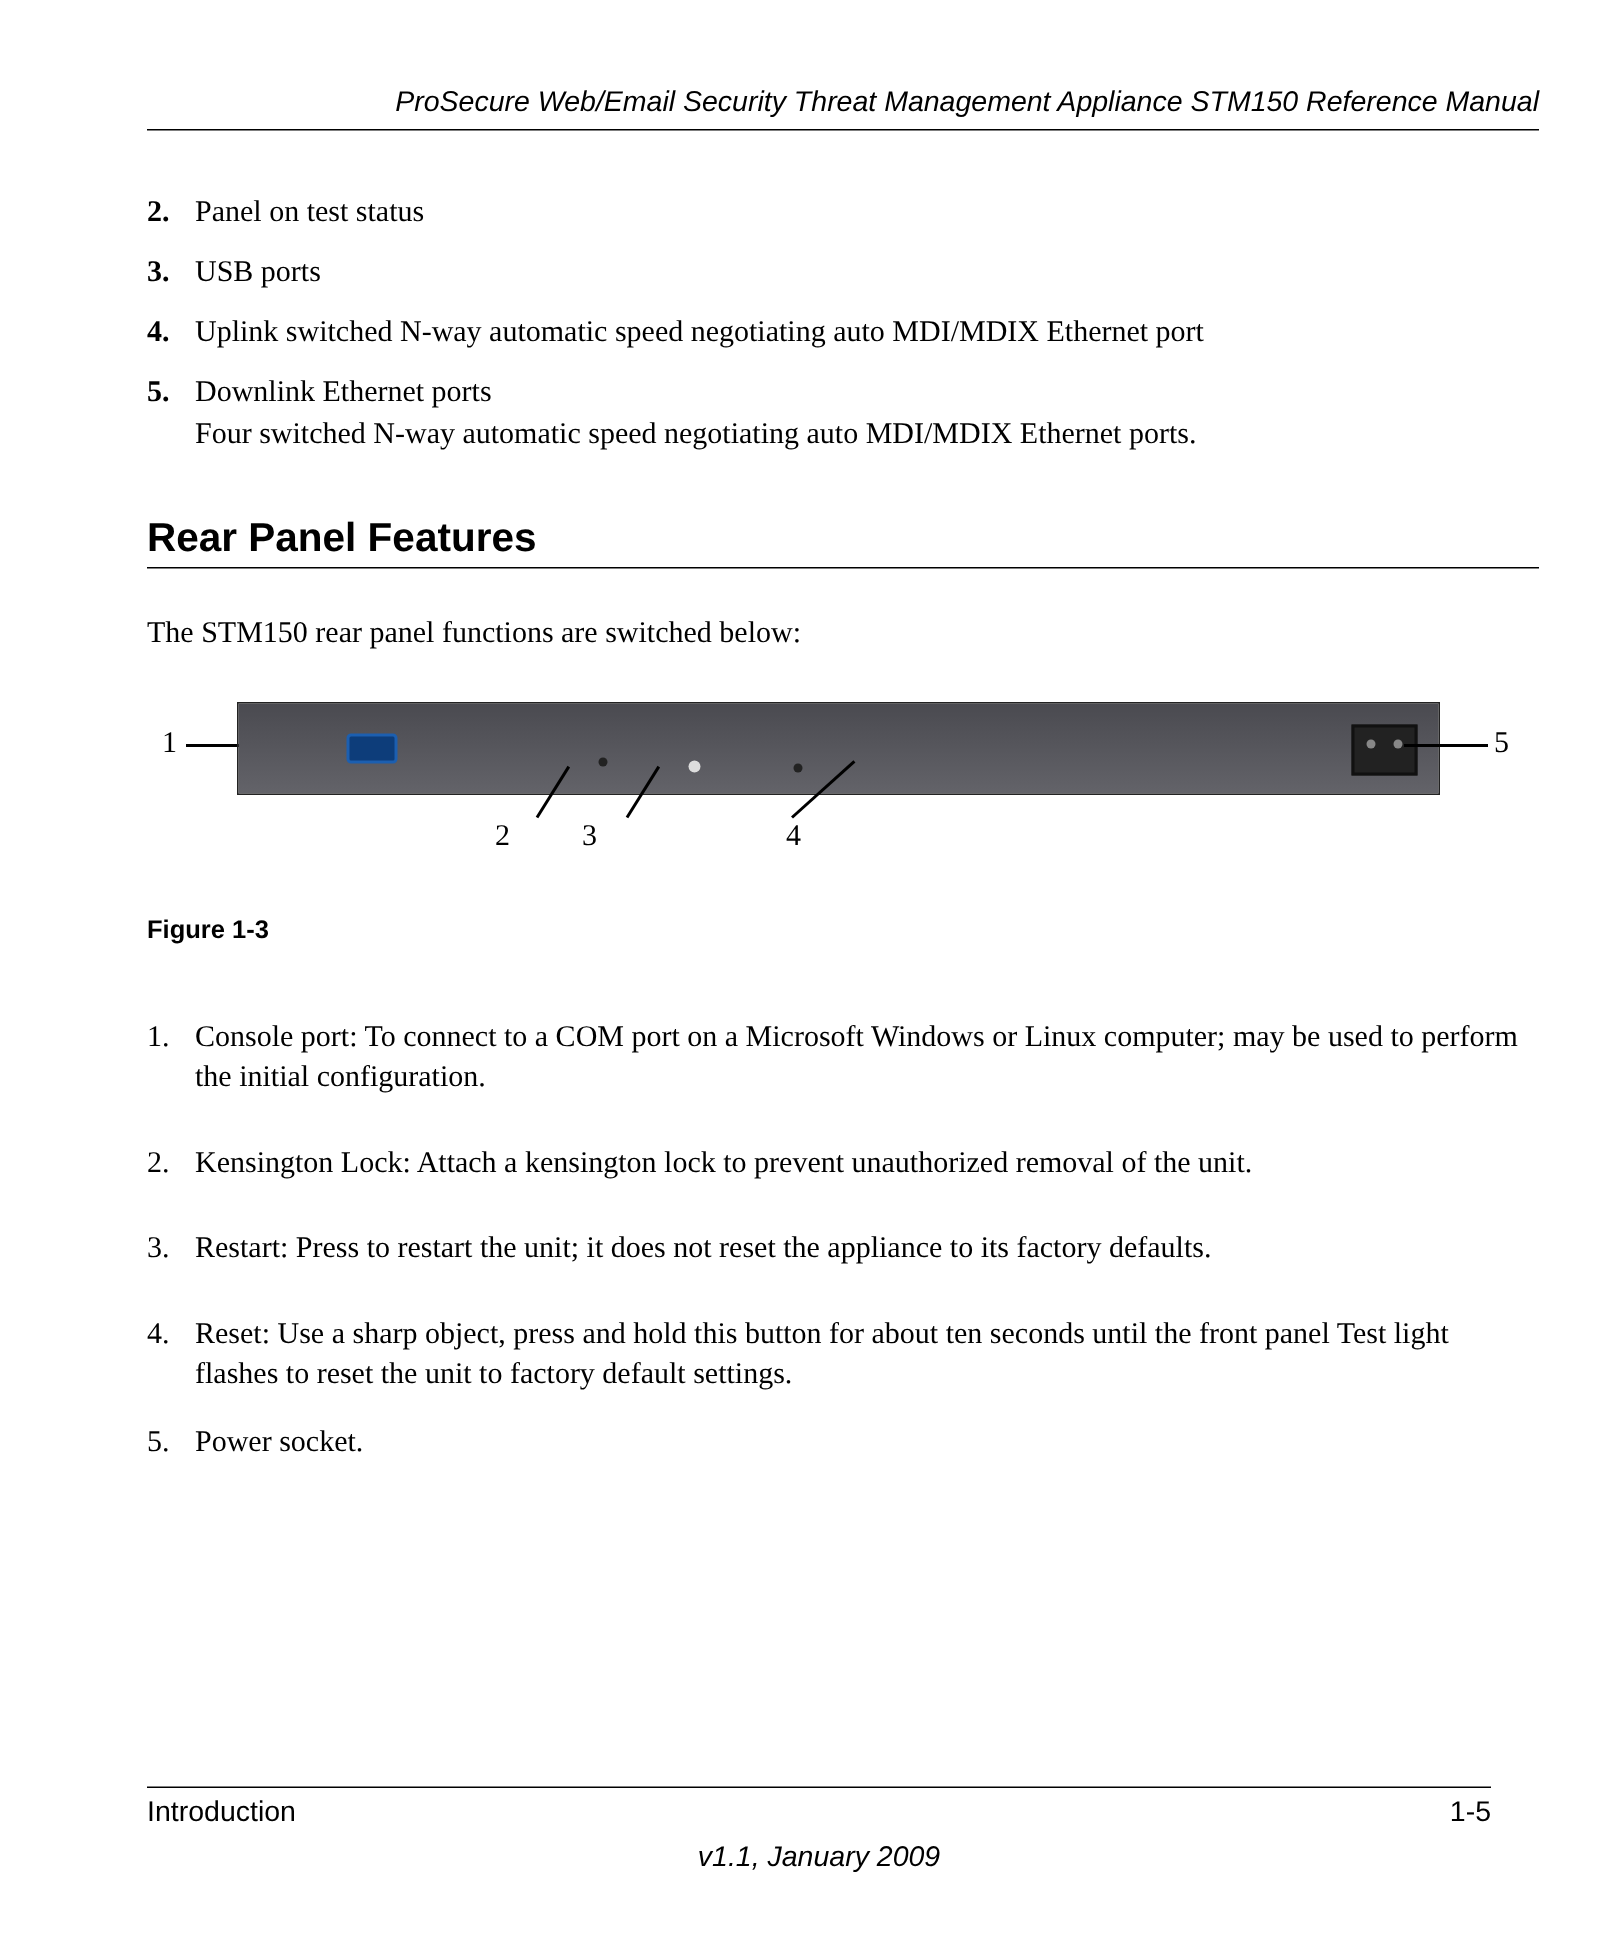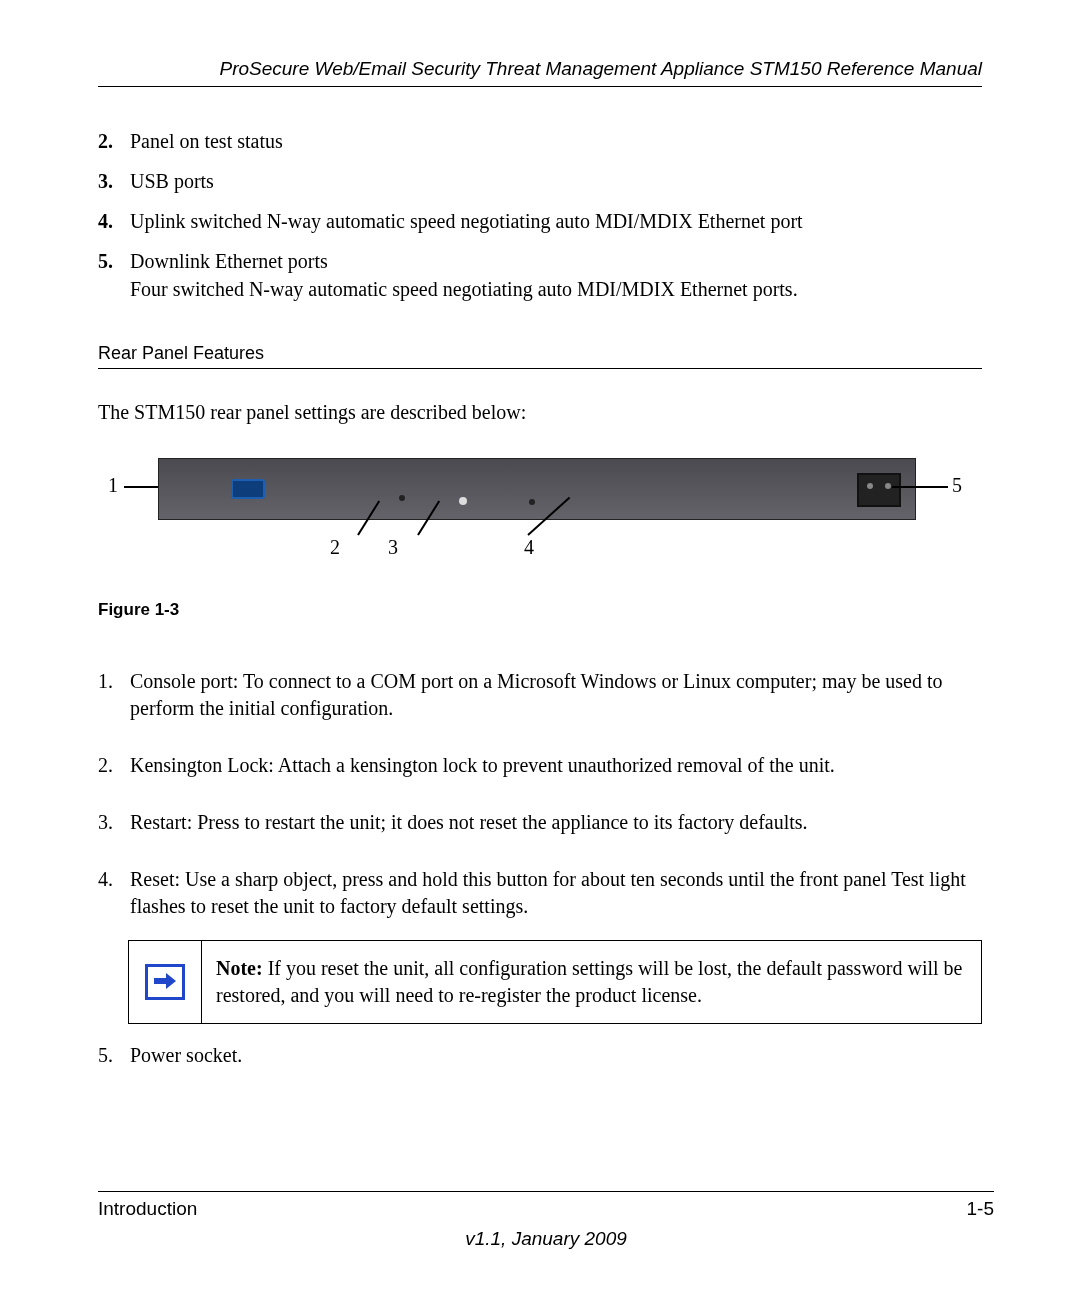--- a/index.html
+++ b/index.html
@@ -7,21 +7,21 @@
     padding: 0;
     font-family: "Times New Roman", Times, serif;
     background: #fff;
     color: #000;
     width: 1080px;
     height: 1296px;
     position: relative;
     box-sizing: border-box;
   }
   .page {
-    padding: 58px 98px 0 98px;
+    padding: 58px 54px 0 98px;
     box-sizing: border-box;
     height: 100%;
     position: relative;
     border-radius: 14px;
   }
   .running-head {
     font-style: italic;
     font-family: Arial, Helvetica, sans-serif;
     font-size: 19px;
     text-align: right;
@@ -44,22 +44,22 @@
   ol.top-list .num {
     font-weight: bold;
     width: 32px;
     flex: 0 0 32px;
   }
   ol.top-list .txt {
     flex: 1;
   }
   h2.section {
     font-family: Arial, Helvetica, sans-serif;
-    font-weight: normal;
-    font-size: 18px;
+    font-weight: bold;
+    font-size: 27px;
     border-bottom: 1.5px solid #000;
     padding-bottom: 4px;
     margin: 0 0 32px 0;
   }
   .intro {
     font-size: 20px;
     margin-bottom: 28px;
   }
   
   .figure-wrap {
@@ -254,21 +254,21 @@
     </li>
     <li>
       <span class="num">5.</span>
       <span class="txt" style="white-space:pre-line">Downlink Ethernet ports
 Four switched N-way automatic speed negotiating auto MDI/MDIX Ethernet ports.</span>
     </li>
   </ol>
 
   <h2 class="section">Rear Panel Features</h2>
 
-  <div class="intro">The STM150 rear panel settings are described below:</div>
+  <div class="intro">The STM150 rear panel functions are switched below:</div>
 
   <div class="figure-wrap">
     <span class="callout-left">1</span>
     <div class="line-left"></div>
     <div class="arrow-head"></div>
     <div class="panel">
       <div class="serial"></div>
       <div class="dot dot1"></div>
       <div class="dot dot2"></div>
       <div class="dot dot3"></div>
@@ -299,28 +299,20 @@
     <li>
       <span class="num2">3.</span>
       <span class="t2">Restart: Press to restart the unit; it does not reset the appliance to its factory defaults.</span>
     </li>
     <li>
       <span class="num2">4.</span>
       <span class="t2">Reset: Use a sharp object, press and hold this button for about ten seconds until the front panel Test light flashes to reset the unit to factory default settings.</span>
     </li>
   </ol>
 
-  <div class="note-box">
-    <div class="note-icon-cell">
-      <div class="note-icon"></div>
-    </div>
-    <div class="note-text">
-      <b>Note:</b><span> If you reset the unit, all configuration settings will be lost, the default password will be restored, and you will need to re-register the product license.</span>
-    </div>
-  </div>
 
   <div class="after-note">
     <span class="num2">5.</span>
     <span>Power socket.</span>
   </div>
 
   <div class="footer">
     <div class="footer-line">
       <span>Introduction</span>
       <span>1-5</span>

